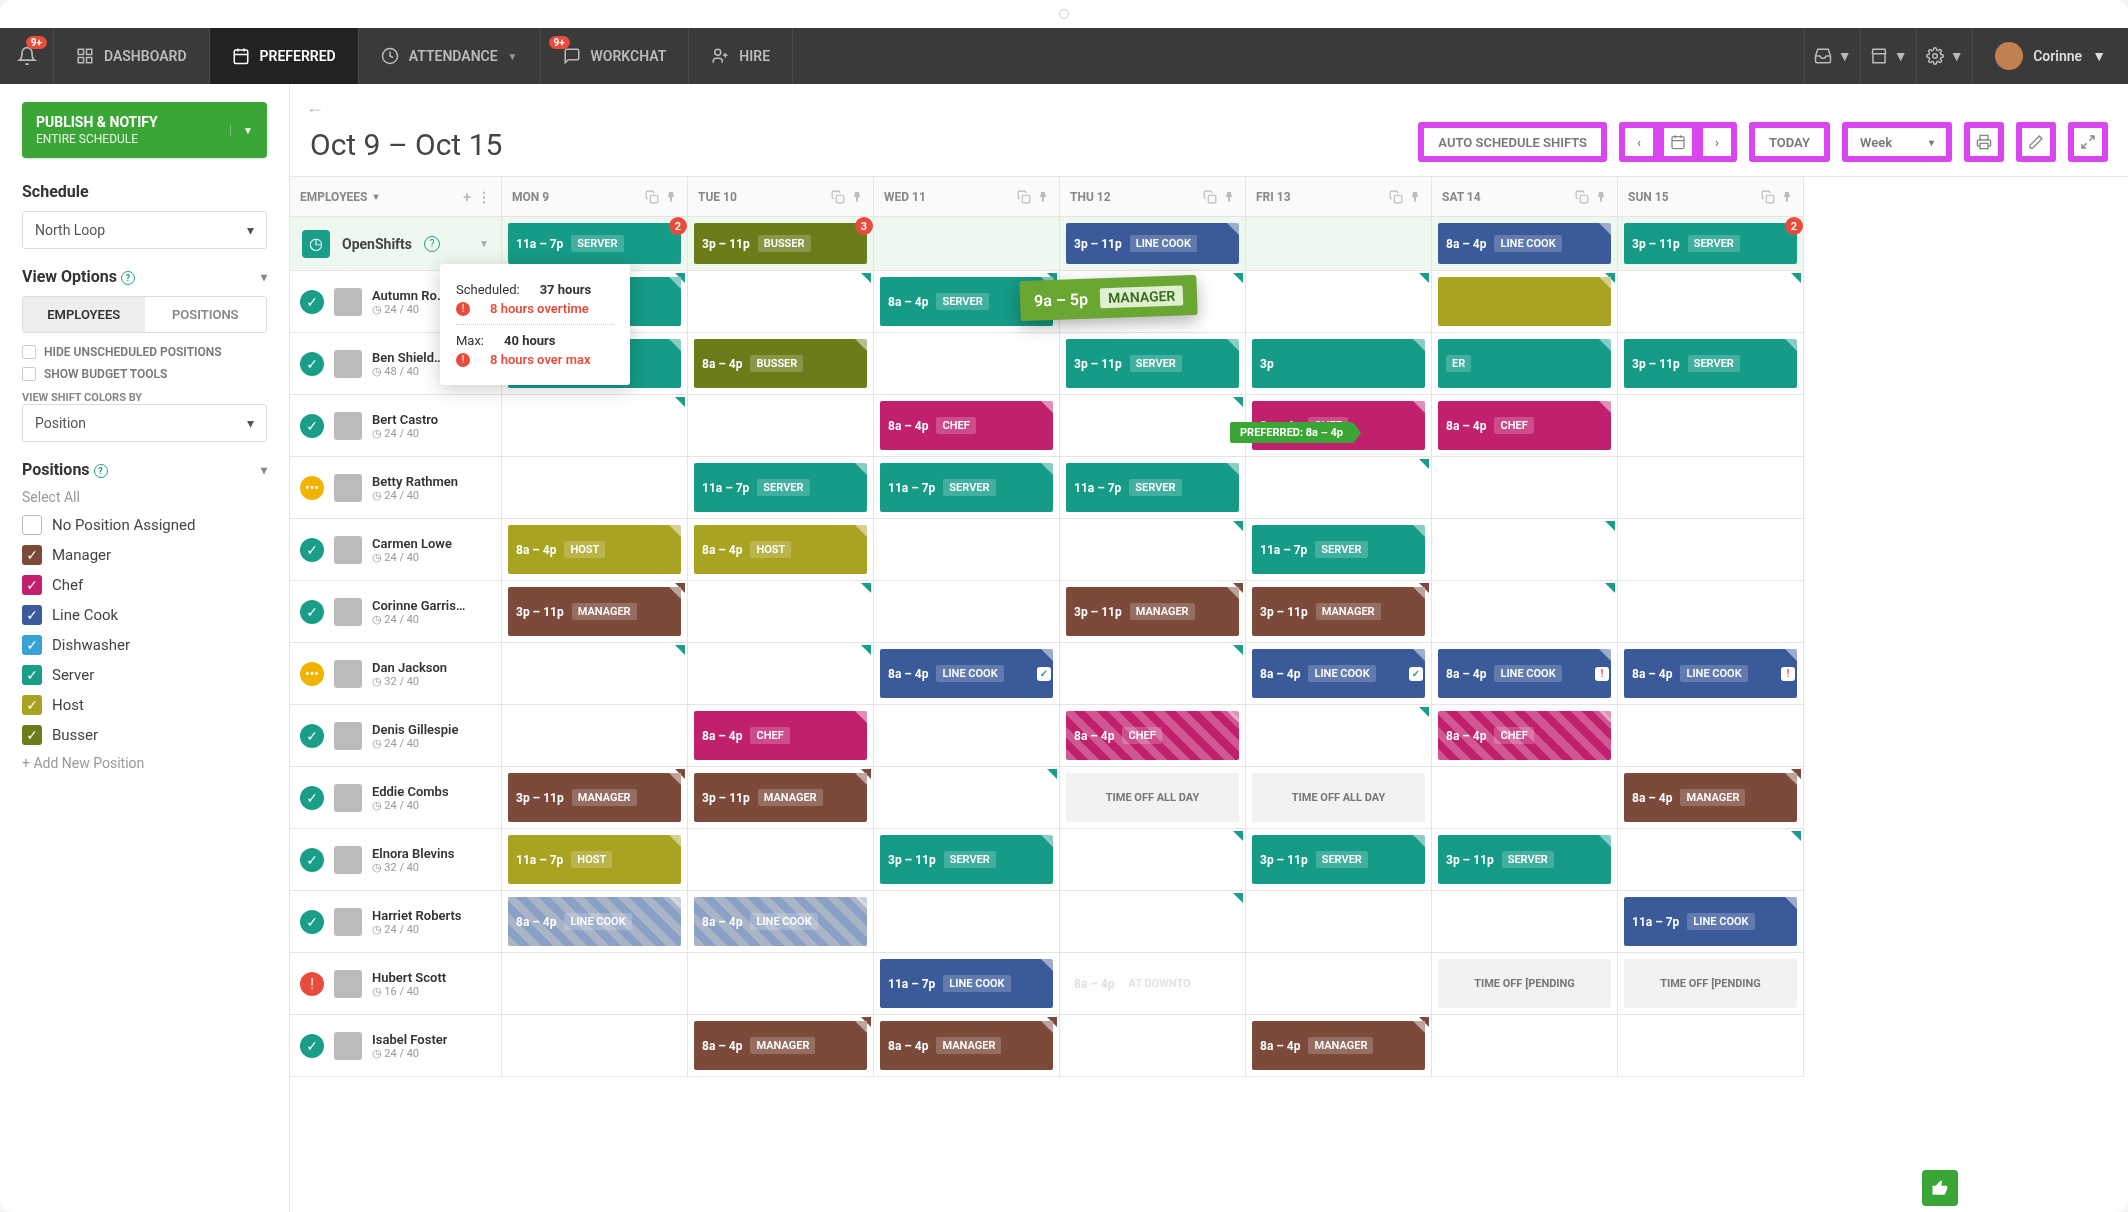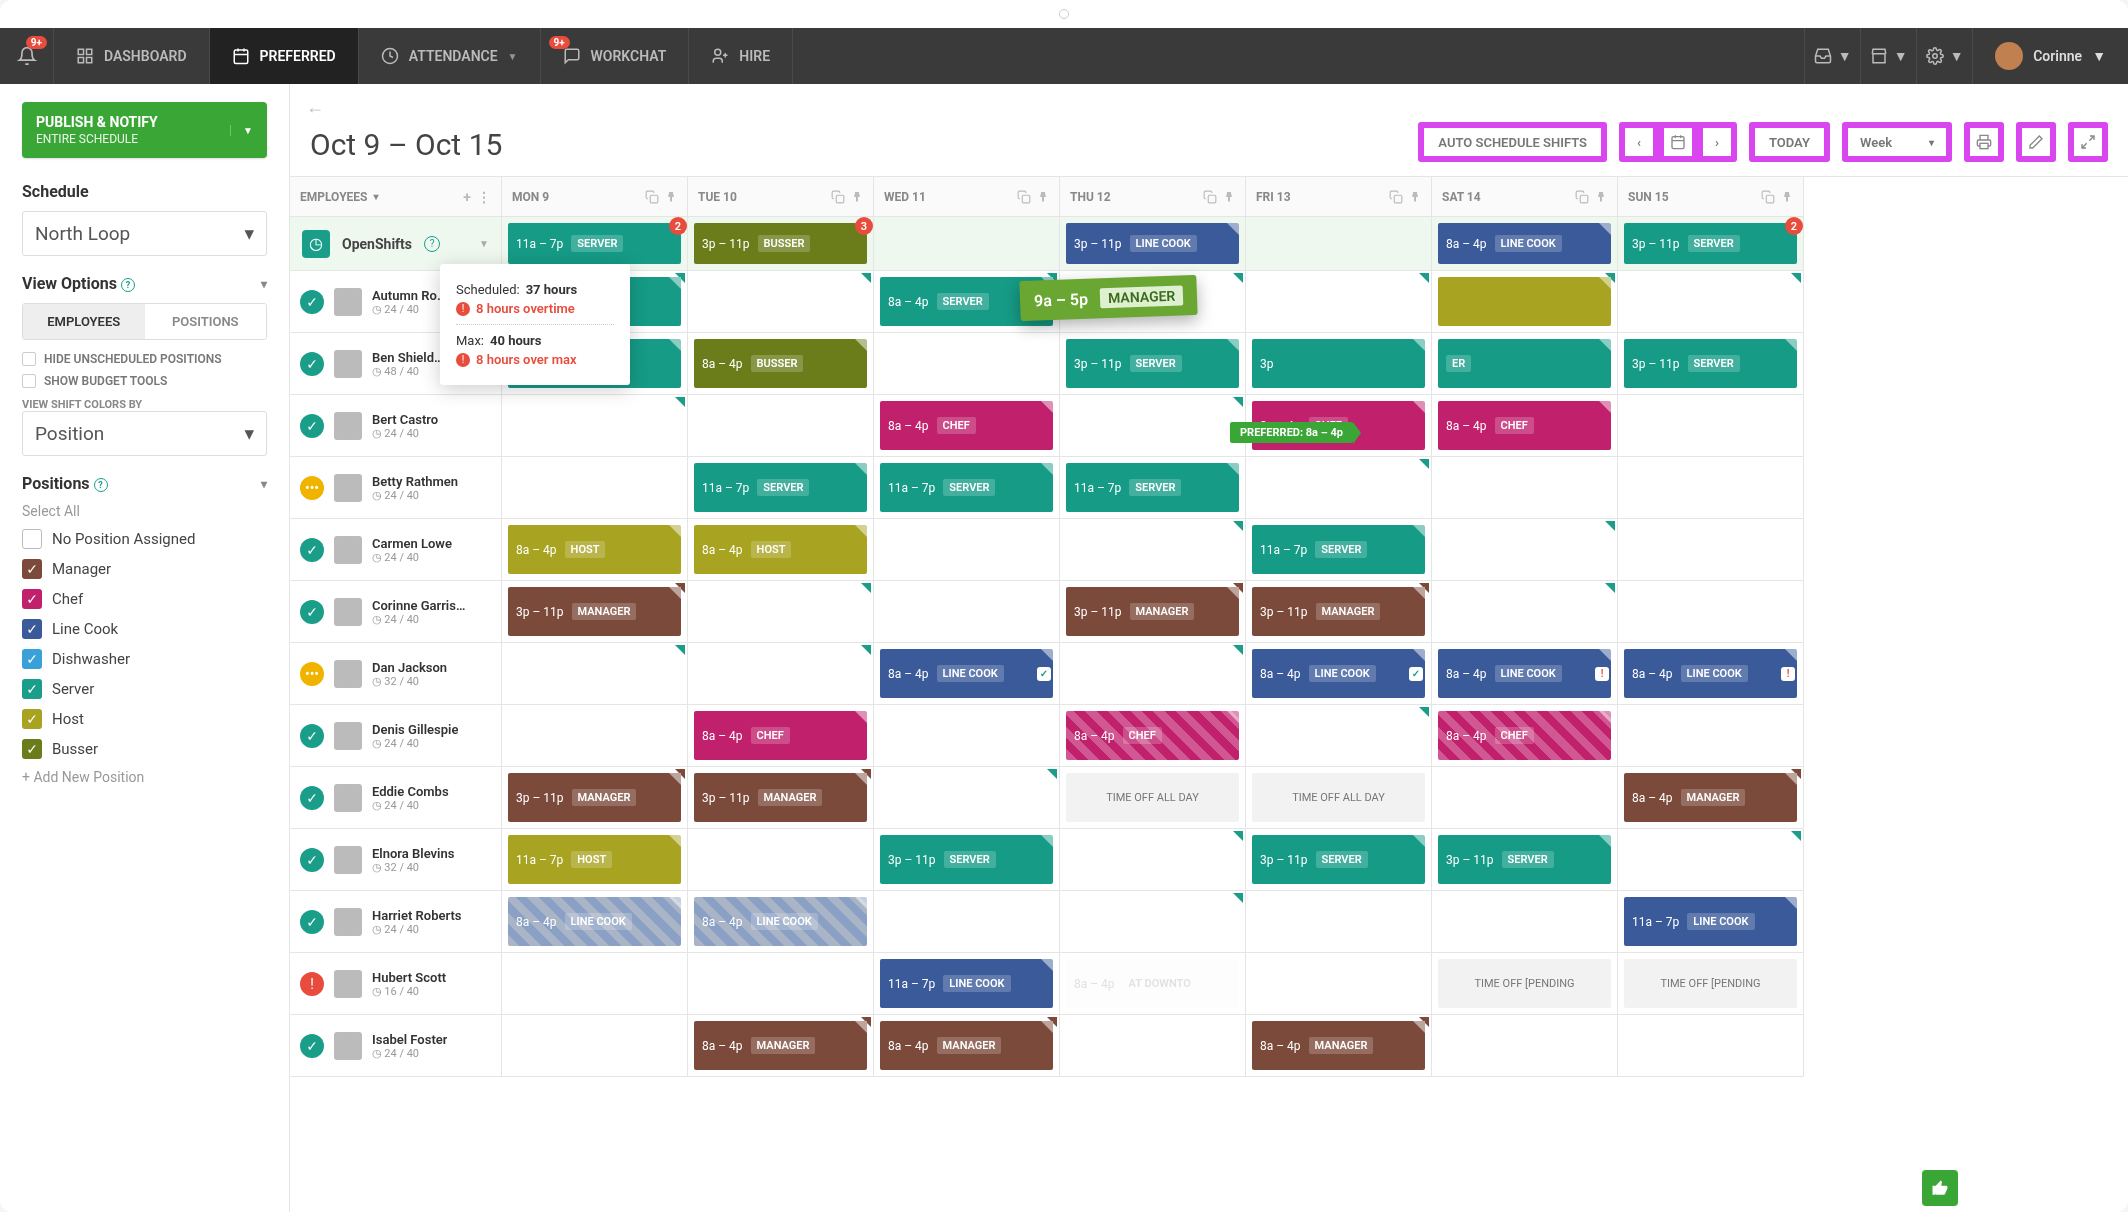--- a/index.html
+++ b/index.html
@@ -21,21 +21,21 @@
 
 .main { display:flex; height: calc(100% - 84px); }
 .sidebar { width: 290px; padding: 18px 22px; border-right: 1px solid #e5e5e5; overflow:hidden; }
 .publish-btn { background: #3aa636; color:#fff; border-radius:4px; padding: 12px 14px; display:flex; justify-content:space-between; align-items:center; margin-bottom: 24px; box-shadow: 0 1px 2px rgba(0,0,0,.15); cursor:pointer;}
 .publish-btn .main-label { font-weight:700; font-size:14px; }
 .publish-btn .sub-label { font-size:12px; opacity:.9; margin-top:2px; }
 .publish-btn .pub-chev { border-left:1px solid rgba(255,255,255,.3); padding-left:12px; font-size:10px; }
 
 .section-title { font-weight:700; color:#333; margin: 10px 0; display:flex; align-items:center; justify-content:space-between; }
 .section-title .chev-down { color:#888; font-size:12px; }
-.select { border:1px solid #ddd; border-radius:3px; padding: 10px 12px; color:#555; font-size:19px; display:flex; justify-content:space-between; align-items:center; cursor:pointer; margin-bottom:18px; }
+.select { border:1px solid #ddd; border-radius:3px; padding: 10px 12px; color:#555; font-size:14px; display:flex; justify-content:space-between; align-items:center; cursor:pointer; margin-bottom:18px; }
 .seg { display:flex; border:1px solid #ddd; border-radius:3px; overflow:hidden; margin-bottom:12px; }
 .seg button { flex:1; padding:10px; border:none; background:#fff; cursor:pointer; font-weight:600; color:#888; font-size:13px; }
 .seg button.on { background:#eee; color:#333; }
 .chk-row { display:flex; align-items:center; gap:8px; font-size:12px; color:#777; margin:8px 0; font-weight:600; }
 .chk-row .box { width:14px; height:14px; border:1px solid #ccc; border-radius:2px; }
 .small-label { font-size:11px; color:#888; font-weight:700; margin-top:10px; }
 .pos-row { display:flex; align-items:center; gap:10px; font-size:15px; color:#444; margin:10px 0; }
 .pos-row .cb { width:20px; height:20px; border-radius:3px; display:flex; align-items:center; justify-content:center; color:#fff; font-size:14px; }
 .cb.empty { border:1px solid #bbb; }
 .cb.manager{background:#7b4a3a;} .cb.chef{background:#c1206d;} .cb.linecook{background:#3a5a9a;} .cb.dish{background:#3aa1d8;} .cb.server{background:#1a9e8a;} .cb.host{background:#a8a320;} .cb.busser{background:#6a7d1a;}
@@ -70,36 +70,36 @@
 .openshifts-cell { border-right:1px solid #e5e5e5; border-bottom:1px solid #e5e5e5; padding:10px 12px; display:flex; align-items:center; gap:12px; height:54px; background:#eef8ef; }
 .openshifts-cell .sq { width:28px; height:28px; border-radius:4px; background:#1a9e8a; color:#fff; display:flex; align-items:center; justify-content:center; }
 .openshifts-cell .lbl { font-weight:700; color:#444; font-size:14px; }
 .openshifts-cell .q { width:16px;height:16px;border:1px solid #1a9e8a;border-radius:50%;display:inline-flex;align-items:center;justify-content:center;color:#1a9e8a;font-size:10px;}
 
 .slot { border-right:1px solid #e5e5e5; border-bottom:1px solid #e5e5e5; height:62px; padding:6px; position:relative; }
 .slot.open{height:54px; background:#eef8ef;}
 .slot .tri { position:absolute; top:2px; right:2px; width:0;height:0; border-top:10px solid #1a9e8a; border-left:10px solid transparent; }
 .slot .tri.brown{border-top-color:#7b4a3a;}
 .shift { height:100%; border-radius:2px; display:flex; align-items:center; padding:0 8px; gap:8px; font-size:12px; font-weight:600; color:#fff; position:relative; cursor:pointer; }
-.shift .time{ font-weight:400; }
+.shift .time{ font-weight:700; }
 .shift .role { background: rgba(255,255,255,.2); padding:2px 6px; border-radius:2px; font-size:11px; }
 .shift.faded { opacity:.35; }
 .shift .dogear { position:absolute; top:0; right:0; width:0;height:0; border-top:12px solid rgba(255,255,255,.5); border-left:12px solid transparent;}
 .shift .count-badge{ position:absolute; top:-6px; right:-6px; width:18px;height:18px; border-radius:50%; background:#e74c3c; color:#fff; font-size:11px; display:flex;align-items:center;justify-content:center;}
 .shift .marker { position:absolute; right:2px; top:50%; transform:translateY(-50%); width:14px;height:14px; border-radius:3px; background:#fff; color:#1a9e8a; font-size:10px; display:flex;align-items:center;justify-content:center;}
 .shift .marker.ex{color:#e74c3c;}
 
 .c-server{background:#159b86;} .c-busser{background:#6a7d1a;} .c-linecook{background:#3a5a9a;} .c-host{background:#a8a320;} .c-chef{background:#c1206d;} .c-manager{background:#7b4a3a;}
 .striped{ background: repeating-linear-gradient(45deg, rgba(255,255,255,.25) 0 8px, transparent 8px 16px), #c1206d; }
 .striped.linecook{ background: repeating-linear-gradient(45deg, rgba(200,200,200,.5) 0 8px, transparent 8px 16px), #8aa0c4; }
 .timeoff { background:#f2f2f2; color:#777; justify-content:center; font-weight:700; font-size:11px; }
 .downtown { background:#fafafa; color:#aaa; }
 
 .tooltip { position:absolute; left:440px; top:264px; background:#fff; border-radius:3px; box-shadow:0 4px 20px rgba(0,0,0,.2); padding:14px 16px; font-size:13px; color:#333; z-index:20; width: 190px;}
-.tooltip .tline{ display:flex; align-items:center; gap:6px; margin:4px 0;}
+.tooltip .tline{ display:flex; align-items:center; gap:20px; margin:4px 0;}
 .tooltip .tline.sep{ border-top:1px dotted #ccc; margin-top:8px; padding-top:8px;}
 .tooltip .warn-icon{ width:14px;height:14px; border-radius:50%; background:#e74c3c; color:#fff; font-size:10px; display:flex;align-items:center;justify-content:center;}
 .tooltip .red{color:#e74c3c; font-weight:600;}
 .tooltip b{font-weight:700;}
 
 .dragging { position:absolute; left:1020px; top:278px; background:#6aa632; color:#fff; border-radius:3px; padding:10px 14px; font-size:16px; font-weight:600; display:flex; gap:12px; align-items:center; box-shadow:0 6px 16px rgba(0,0,0,.3); z-index:30; transform:rotate(-2deg); }
 .dragging .role{ background:#dff0d0; color:#3a6b1f; padding:2px 8px; border-radius:2px; font-size:14px;}
 .pref-tag { position:absolute; left:1230px; top:422px; background:#3aa636; color:#fff; font-size:11px; font-weight:700; padding:4px 10px; border-radius:2px; z-index:15; }
 .pref-tag::after{content:''; position:absolute; right:-8px; top:0; border-left:8px solid #3aa636; border-top:11px solid transparent; border-bottom:11px solid transparent;}
 .thumbs { position:absolute; right:170px; bottom:6px; width:36px;height:36px; background:#3aa636; border-radius:4px; color:#fff; display:flex;align-items:center;justify-content:center; z-index:15;}

